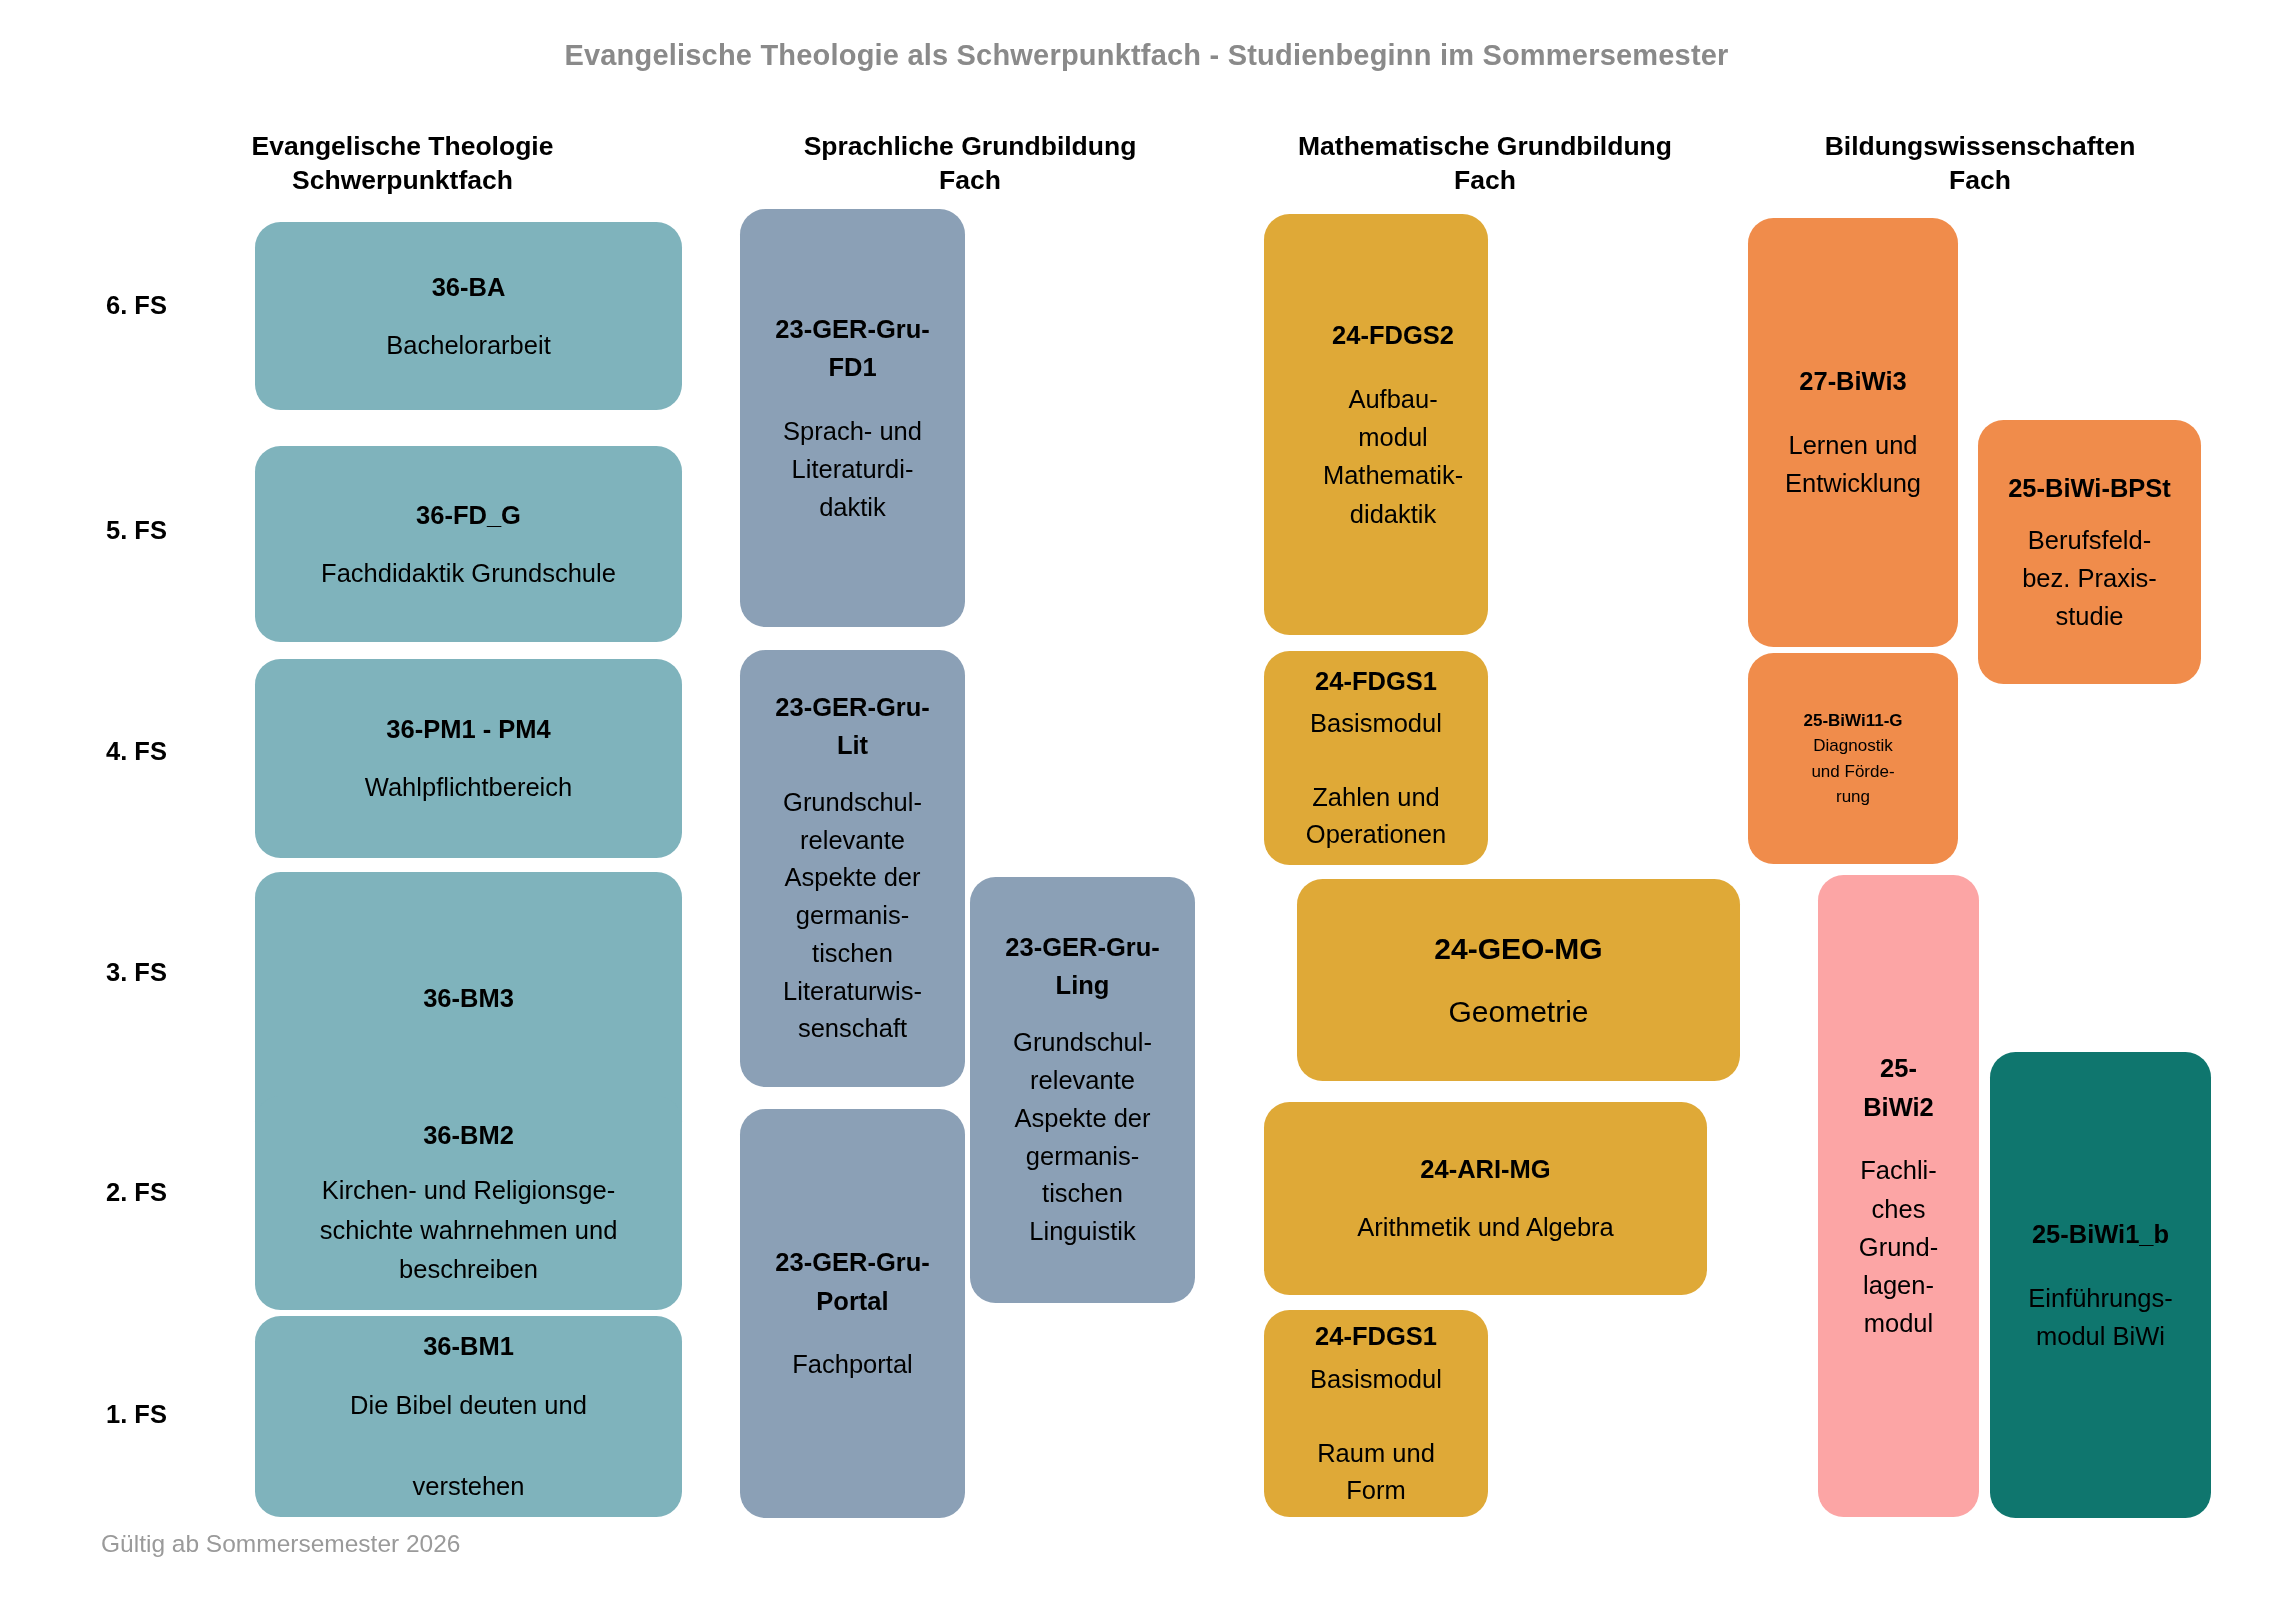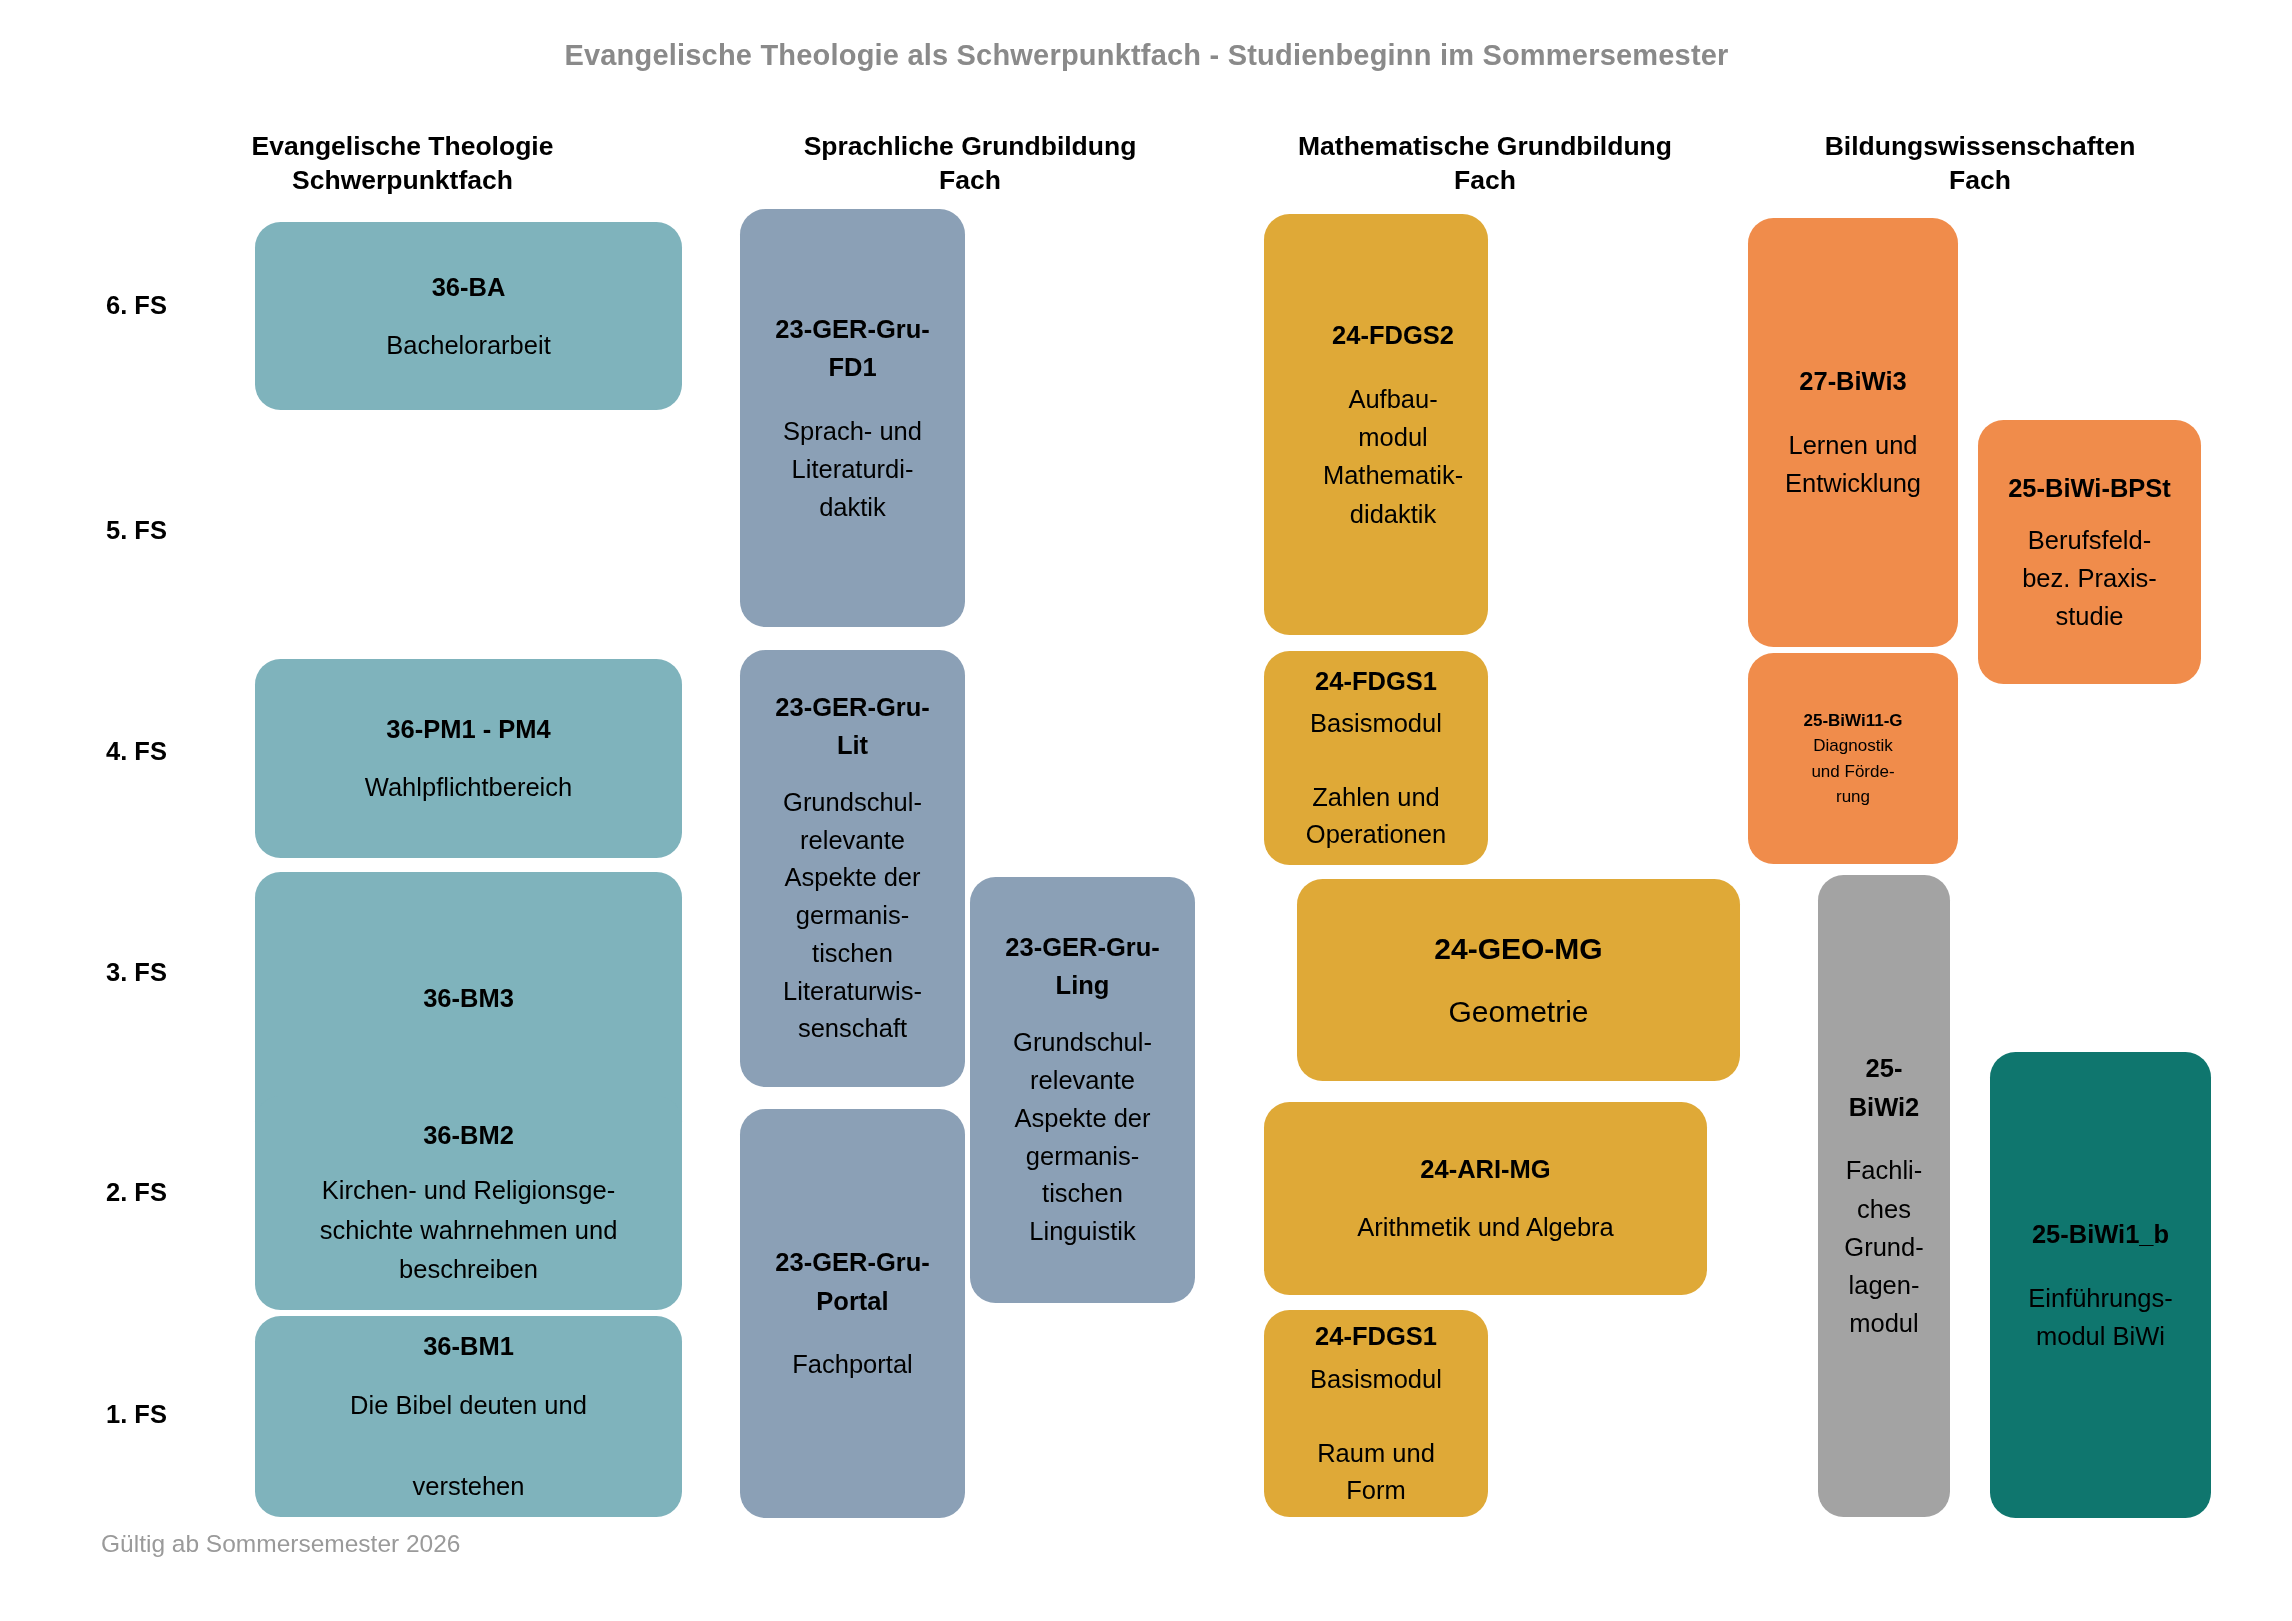--- a/index.html
+++ b/index.html
@@ -113,20 +113,25 @@
   <div class="fs-label" style="left:106px; top:958px;">3. FS</div>
   <div class="fs-label" style="left:106px; top:1178px;">2. FS</div>
   <div class="fs-label" style="left:106px; top:1400px;">1. FS</div>
 
   <div class="module" style="left:255px; top:222px; width:427px; height:188px; background:#7FB3BC; font-size:25.5px;">
     <span class="code">36-BA</span>
     <span class="gap" style="height:29px"></span>
     <span class="name">Bachelorarbeit</span>
   </div>
 
+  <div class="module" style="left:255px; top:446px; width:427px; height:196px; background:#7FB3BC; font-size:25.5px;">
+    <span class="code">36-FD_G</span>
+    <span class="gap" style="height:29px"></span>
+    <span class="name">Fachdidaktik Grundschule</span>
+  </div>
 
   <div class="module" style="left:255px; top:659px; width:427px; height:199px; background:#7FB3BC; font-size:25.5px;">
     <span class="code">36-PM1 - PM4</span>
     <span class="gap" style="height:29px"></span>
     <span class="name">Wahlpflichtbereich</span>
   </div>
 
   <div class="module" style="left:255px; top:872px; width:427px; height:276px; background:#7FB3BC; font-size:25.5px; line-height:1.55;">
     <span class="code">36-BM3</span>
     <span class="gap" style="height:21.6px"></span>
@@ -243,21 +248,21 @@
 studie</span>
   </div>
 
   <div class="module" style="left:1748px; top:653px; width:210px; height:211px; background:#F08C4B; font-size:17px; line-height:1.5;">
     <span class="code">25-BiWi11-G</span>
     <span class="name">Diagnostik
 und Förde-
 rung</span>
   </div>
 
-  <div class="module" style="left:1818px; top:875px; width:132px; height:642px; background:#a3a3a3; font-size:25.5px; line-height:1.5;">
+  <div class="module" style="left:1818px; top:875px; width:161px; height:642px; background:#fca5a5; font-size:25.5px; line-height:1.5;">
     <span class="code">25-
 BiWi2</span>
     <span class="gap" style="height:25.5px"></span>
     <span class="name">Fachli-
 ches
 Grund-
 lagen-
 modul</span>
   </div>
 

